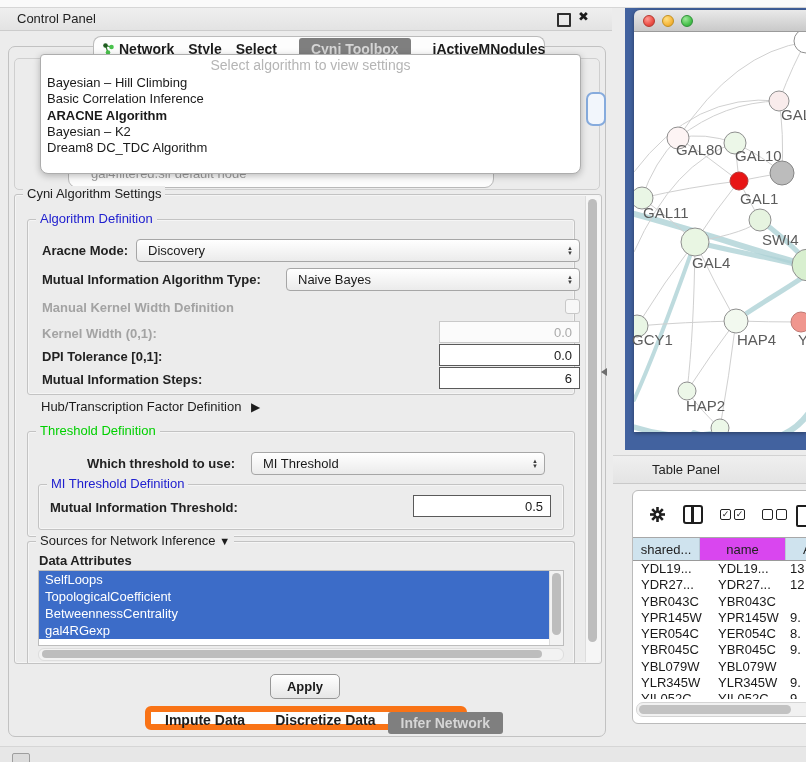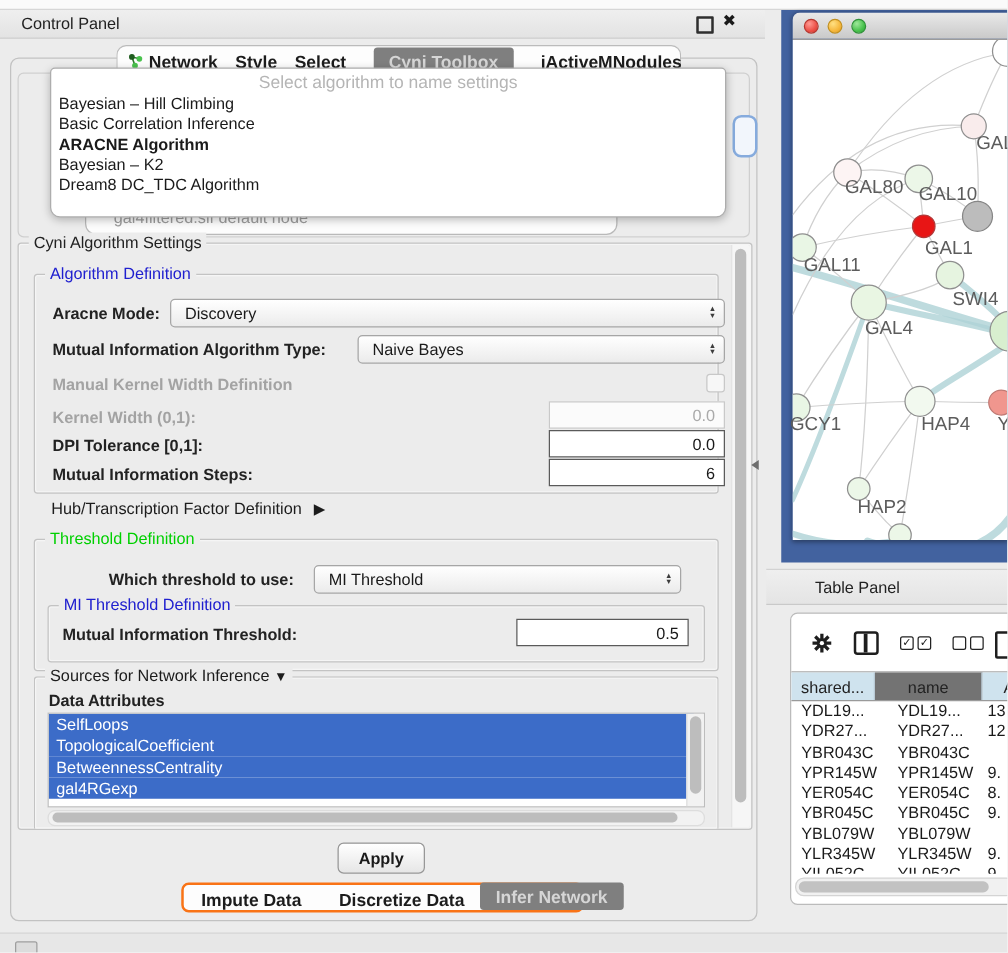--- a/index.html
+++ b/index.html
@@ -67,21 +67,21 @@
     <span class="tabtxt">Network</span>
     <span class="sep"></span>
     <span class="tabtxt">Style</span>
     <span class="sep"></span>
     <span class="tabtxt">Select</span>
     <span class="tabtxt tabsel" style="margin:0 22px;padding:3px 12px;font-weight:bold;">Cyni Toolbox</span>
     <span class="tabtxt">jActiveMNodules</span>
   </div>
 
   <div class="abs" style="left:40px;top:54px;width:539px;height:118px;background:#ffffff;border:1px solid #adadad;border-radius:4px 4px 8px 8px;box-shadow:0 2px 7px rgba(0,0,0,0.25);">
-    <div style="height:20px;line-height:20px;text-align:center;font-size:14px;color:#b5b5b5;">Select algorithm to name settings</div>
+    <div style="height:20px;line-height:20px;text-align:center;font-size:14px;color:#b5b5b5;">Select algorithm to view settings</div>
     <div class="popitem">Bayesian – Hill Climbing</div>
     <div class="popitem">Basic Correlation Inference</div>
     <div class="popitem b">ARACNE Algorithm</div>
     <div class="popitem">Bayesian – K2</div>
     <div class="popitem">Dream8 DC_TDC Algorithm</div>
   </div>
 
   <div class="abs group" style="left:14px;top:194px;width:586px;height:468px;">
     <span class="gtitle" style="color:#222;">Cyni Algorithm Settings</span>
 
@@ -173,21 +173,21 @@
       <div class="abs" style="left:10px;top:106px;width:524px;height:11px;background:#f2f2f2;border:1px solid #dddddd;border-radius:6px;">
         <div class="scrollthumb abs" style="left:3px;top:1px;width:500px;height:8px;"></div>
       </div>
     </div>
   </div>
 
   <div class="abs" style="left:270px;top:674px;width:68px;height:23px;border:1px solid #979797;border-radius:5px;background:linear-gradient(#ffffff,#e6e6e6);display:flex;align-items:center;justify-content:center;">
     <span style="font-size:13px;font-weight:bold;color:#1a1a1a;">Apply</span>
   </div>
 
-  <div class="abs" style="left:145px;top:706px;width:322px;height:24px;background:#fdfdfd;border:2px solid #f97316;border-radius:6px;display:flex;align-items:flex-end;padding:0 6px;box-sizing:border-box;">
+  <div class="abs" style="left:145px;top:706px;width:322px;height:24px;background:#fdfdfd;border:6px solid #f97316;border-radius:6px;display:flex;align-items:flex-start;padding:0 6px;box-sizing:border-box;">
     <span class="tabtxt" style="padding:0 8px;">Impute Data</span>
     <span class="sep"></span>
     <span class="tabtxt" style="padding:0 8px;">Discretize Data</span>
     <span class="tabtxt tabsel" style="margin-left:4px;padding:3px 13px;font-weight:bold;">Infer Network</span>
   </div>
 
   <div class="abs" style="left:601px;top:368px;width:0;height:0;border-top:4px solid transparent;border-bottom:4px solid transparent;border-right:6px solid #6e6e6e;"></div>
 
   <div class="abs" style="left:625px;top:8px;width:181px;height:442px;background:var(--desktop_blue,#42629f);"></div>
 
@@ -299,21 +299,21 @@
       </span>
       <span style="display:inline-flex;gap:3px;">
         <span class="ckbox"></span>
           <span class="ckbox"></span>
       </span>
       <span style="position:absolute;left:163px;top:14px;width:24px;height:18px;border:2.5px solid #1e1e1e;border-radius:2px;"></span>
     </div>
 
     <div style="display:flex;height:22px;border-top:1px solid #a8a8a8;border-bottom:1px solid #9a9a9a;">
       <div class="thead" style="width:73px;background:var(--table_header_blue,#cfe3ee);">shared...</div>
-      <div class="thead" style="width:93px;background:#737373;">name</div>
+      <div class="thead" style="width:93px;background:#d946ef;">name</div>
       <div class="thead" style="width:28px;background:var(--table_header_blue,#cfe3ee);border-right:none;justify-content:flex-start;padding-left:17px;">A</div>
     </div>
 
     <div style="position:relative;height:138px;overflow:hidden;">
       <div class="cell">
           <span style="width:65px;padding-left:8px;">YDL19...</span>
           <span style="width:67px;padding-left:12px;">YDL19...</span>
           <span style="padding-left:5px;">13</span>
         </div>
       <div class="cell">

